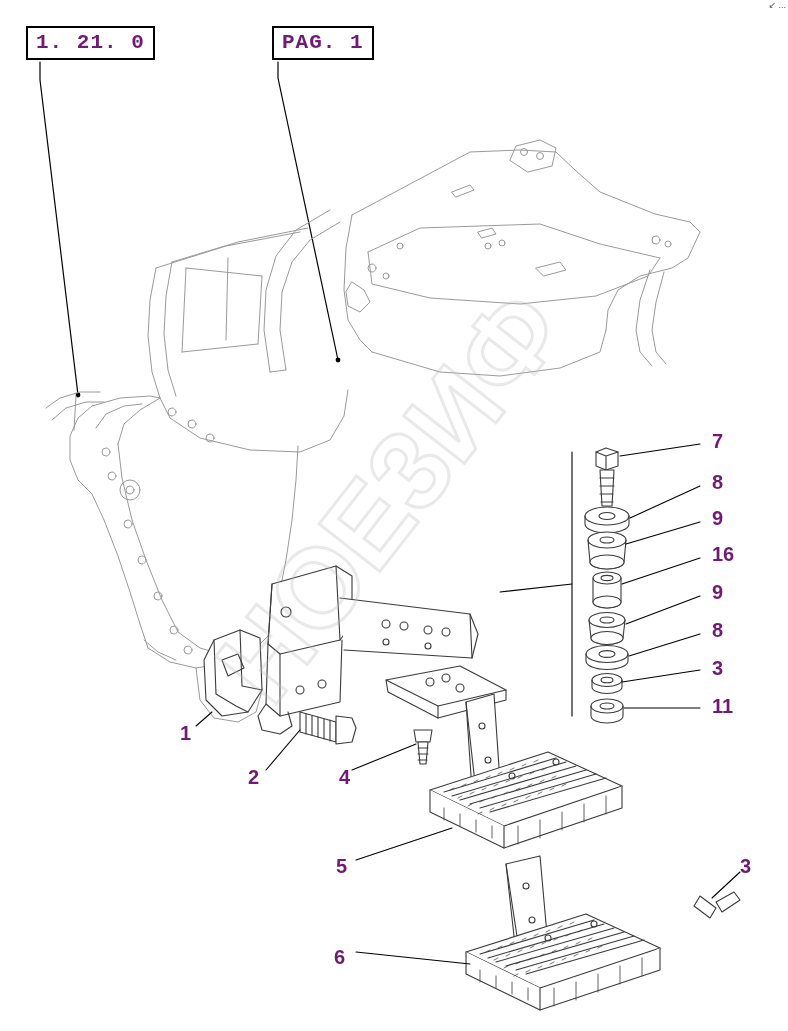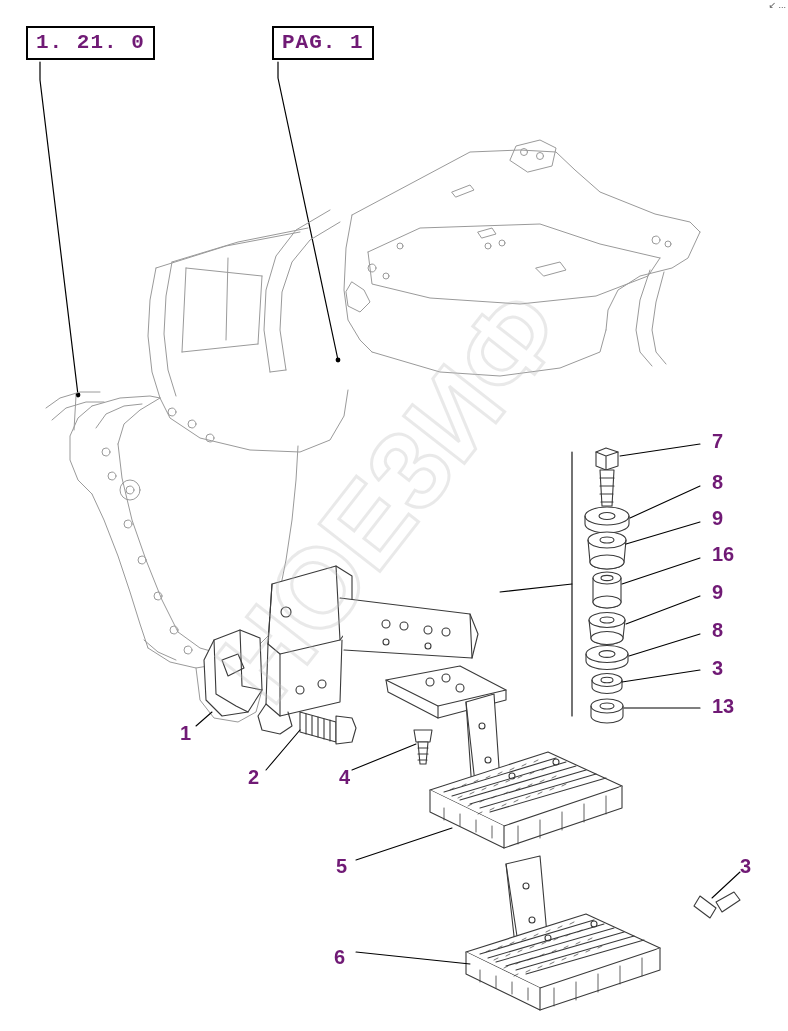--- a/index.html
+++ b/index.html
@@ -318,16 +318,16 @@
   <div class="label num" style="left:334px; top:946px;">6</div>
   <div class="label num" style="left:740px; top:855px;">3</div>
 
   <div class="label num" style="left:712px; top:430px;">7</div>
   <div class="label num" style="left:712px; top:471px;">8</div>
   <div class="label num" style="left:712px; top:507px;">9</div>
   <div class="label num" style="left:712px; top:543px;">16</div>
   <div class="label num" style="left:712px; top:581px;">9</div>
   <div class="label num" style="left:712px; top:619px;">8</div>
   <div class="label num" style="left:712px; top:657px;">3</div>
-  <div class="label num" style="left:712px; top:695px;">13</div>
+  <div class="label num" style="left:712px; top:695px;">11</div>
 
   <div class="corner-mark">↙ ...</div>
 </div>
 
 </body></html>

